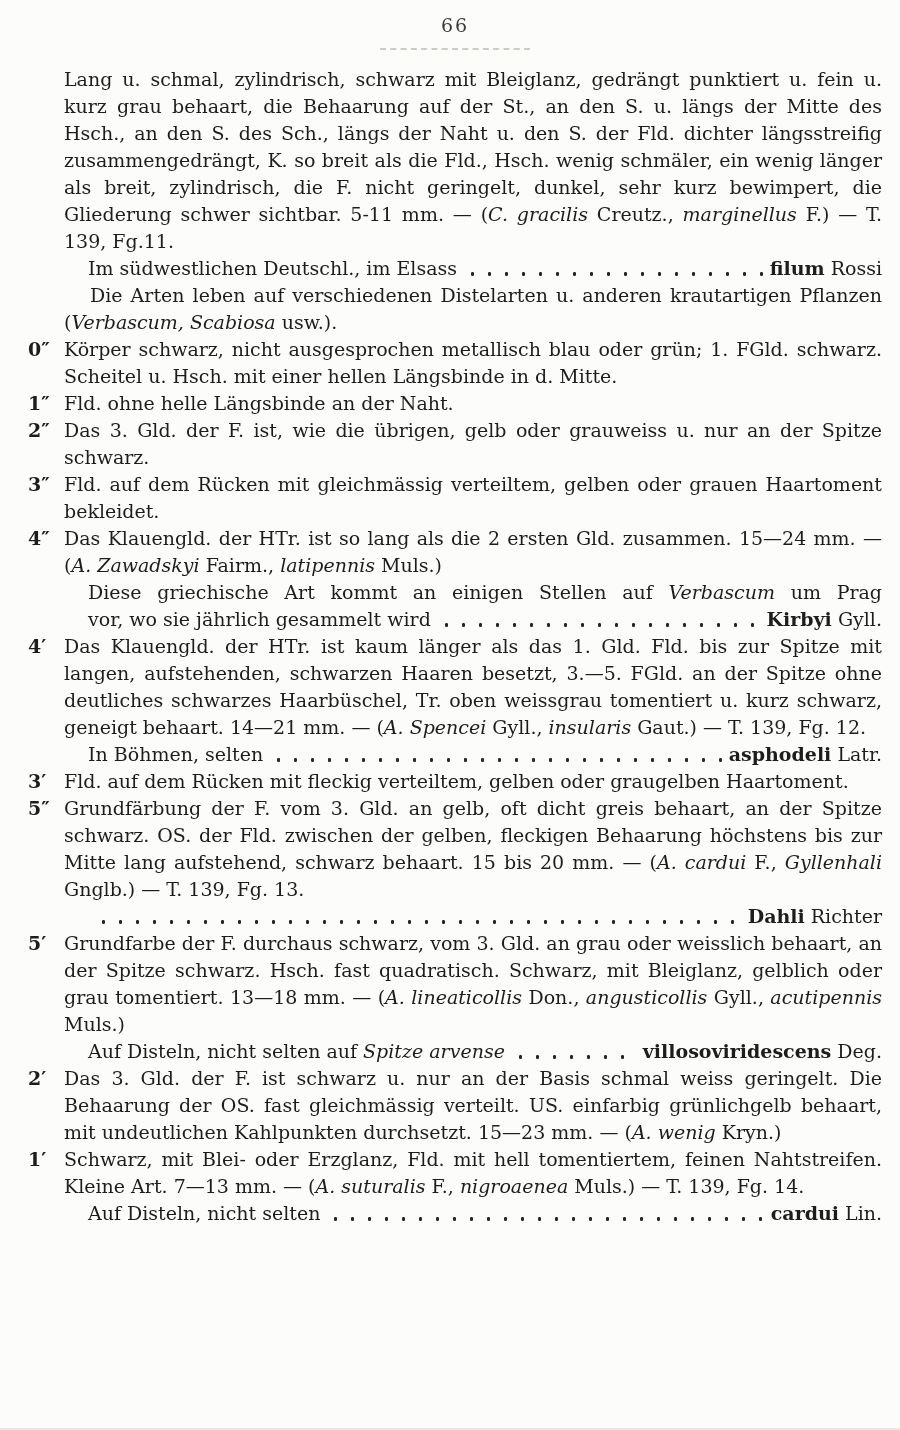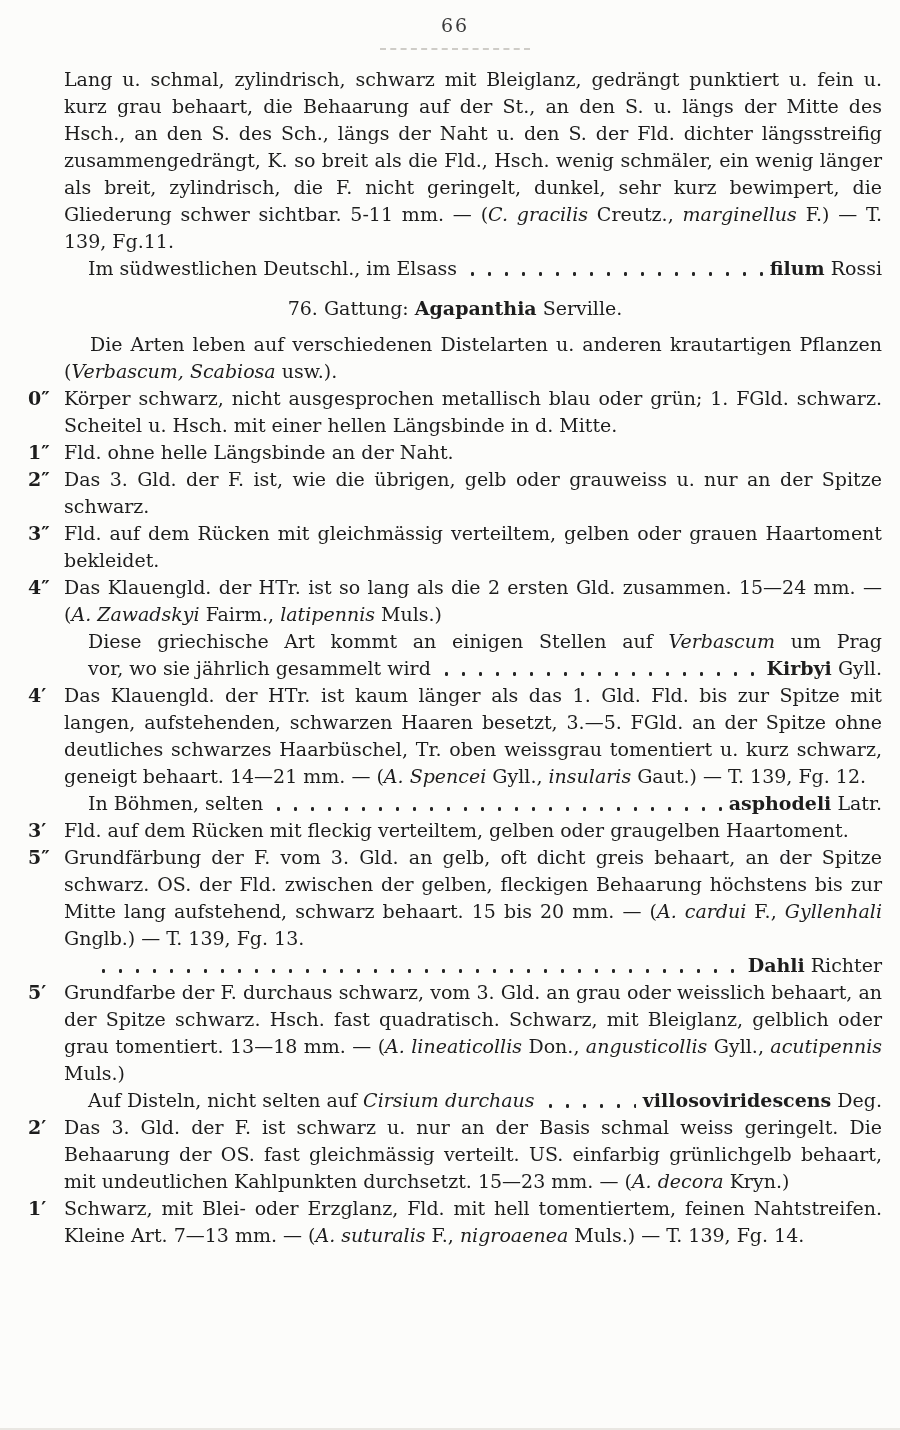--- a/index.html
+++ b/index.html
@@ -61,21 +61,20 @@
   <div class="pagenum">66</div>
   <div class="artifact"></div>
   <div class="textbody">
       <div class="para"><span>Lang u. schmal, zylindrisch, schwarz mit Bleiglanz, gedrängt punktiert u. fein u. kurz grau behaart, die Behaarung auf der St., an den S. u. längs der Mitte des Hsch., an den S. des Sch., längs der Naht u. den S. der Fld. dichter längsstreifig zusammengedrängt, K. so breit als die Fld., Hsch. wenig schmäler, ein wenig länger als breit, zylindrisch, die F. nicht geringelt, dunkel, sehr kurz bewimpert, die Gliederung schwer sichtbar. 5-11 mm. — (</span><span class="it">C. gracilis</span><span> Creutz., </span><span class="it">marginellus</span><span> F.) — T. 139, Fg.11.</span></div>
       <div class="species">
         <span class="splead"><span>Im südwestlichen Deutschl., im Elsass</span></span>
         <span class="leader"></span>
         <span class="spname">filum</span>
         <span class="spauthor"> Rossi</span>
       </div>
-      <div class="heading"><span>76. Gattung: </span><span class="bd">Agapanthia</span><span> Serville.</span></div>
       <div class="para indent"><span>Die Arten leben auf verschiedenen Distelarten u. anderen krautartigen Pflanzen (</span><span class="it">Verbascum, Scabiosa</span><span> usw.).</span></div>
       <div class="keyrow">
         <span class="knum">0″</span>
         <div class="ktext"><span>Körper schwarz, nicht ausgesprochen metallisch blau oder grün; 1. FGld. schwarz. Scheitel u. Hsch. mit einer hellen Längsbinde in d. Mitte.</span></div>
       </div>
       <div class="keyrow">
         <span class="knum">1″</span>
         <div class="ktext"><span>Fld. ohne helle Längsbinde an der Naht.</span></div>
       </div>
       <div class="keyrow">
@@ -118,27 +117,33 @@
       <div class="species">
         <span class="leader"></span>
         <span class="spname">Dahli</span>
         <span class="spauthor"> Richter</span>
       </div>
       <div class="keyrow">
         <span class="knum">5′</span>
         <div class="ktext"><span>Grundfarbe der F. durchaus schwarz, vom 3. Gld. an grau oder weisslich behaart, an der Spitze schwarz. Hsch. fast quadratisch. Schwarz, mit Bleiglanz, gelblich oder grau tomentiert. 13—18 mm. — (</span><span class="it">A. lineaticollis</span><span> Don., </span><span class="it">angusticollis</span><span> Gyll., </span><span class="it">acutipennis</span><span> Muls.)</span></div>
       </div>
       <div class="species">
-        <span class="splead"><span>Auf Disteln, nicht selten auf </span><span class="it">Cirsium durchaus</span></span>
+        <span class="splead"><span>Auf Disteln, nicht selten auf </span><span class="it">Spitze arvense</span></span>
         <span class="leader"></span>
         <span class="spname">villosoviridescens</span>
         <span class="spauthor"> Deg.</span>
       </div>
       <div class="keyrow">
         <span class="knum">2′</span>
-        <div class="ktext"><span>Das 3. Gld. der F. ist schwarz u. nur an der Basis schmal weiss geringelt. Die Behaarung der OS. fast gleichmässig verteilt. US. einfarbig grünlichgelb behaart, mit undeutlichen Kahlpunkten durchsetzt. 15—23 mm. — (</span><span class="it">A. decora</span><span> Kryn.)</span></div>
+        <div class="ktext"><span>Das 3. Gld. der F. ist schwarz u. nur an der Basis schmal weiss geringelt. Die Behaarung der OS. fast gleichmässig verteilt. US. einfarbig grünlichgelb behaart, mit undeutlichen Kahlpunkten durchsetzt. 15—23 mm. — (</span><span class="it">A. wenig</span><span> Kryn.)</span></div>
       </div>
       <div class="keyrow">
         <span class="knum">1′</span>
         <div class="ktext"><span>Schwarz, mit Blei- oder Erzglanz, Fld. mit hell tomentiertem, feinen Nahtstreifen. Kleine Art. 7—13 mm. — (</span><span class="it">A. suturalis</span><span> F., </span><span class="it">nigroaenea</span><span> Muls.) — T. 139, Fg. 14.</span></div>
       </div>
+      <div class="species">
+        <span class="splead"><span>Auf Disteln, nicht selten</span></span>
+        <span class="leader"></span>
+        <span class="spname">cardui</span>
+        <span class="spauthor"> Lin.</span>
+      </div>
     </div>
 </div>
 
 </body></html>

